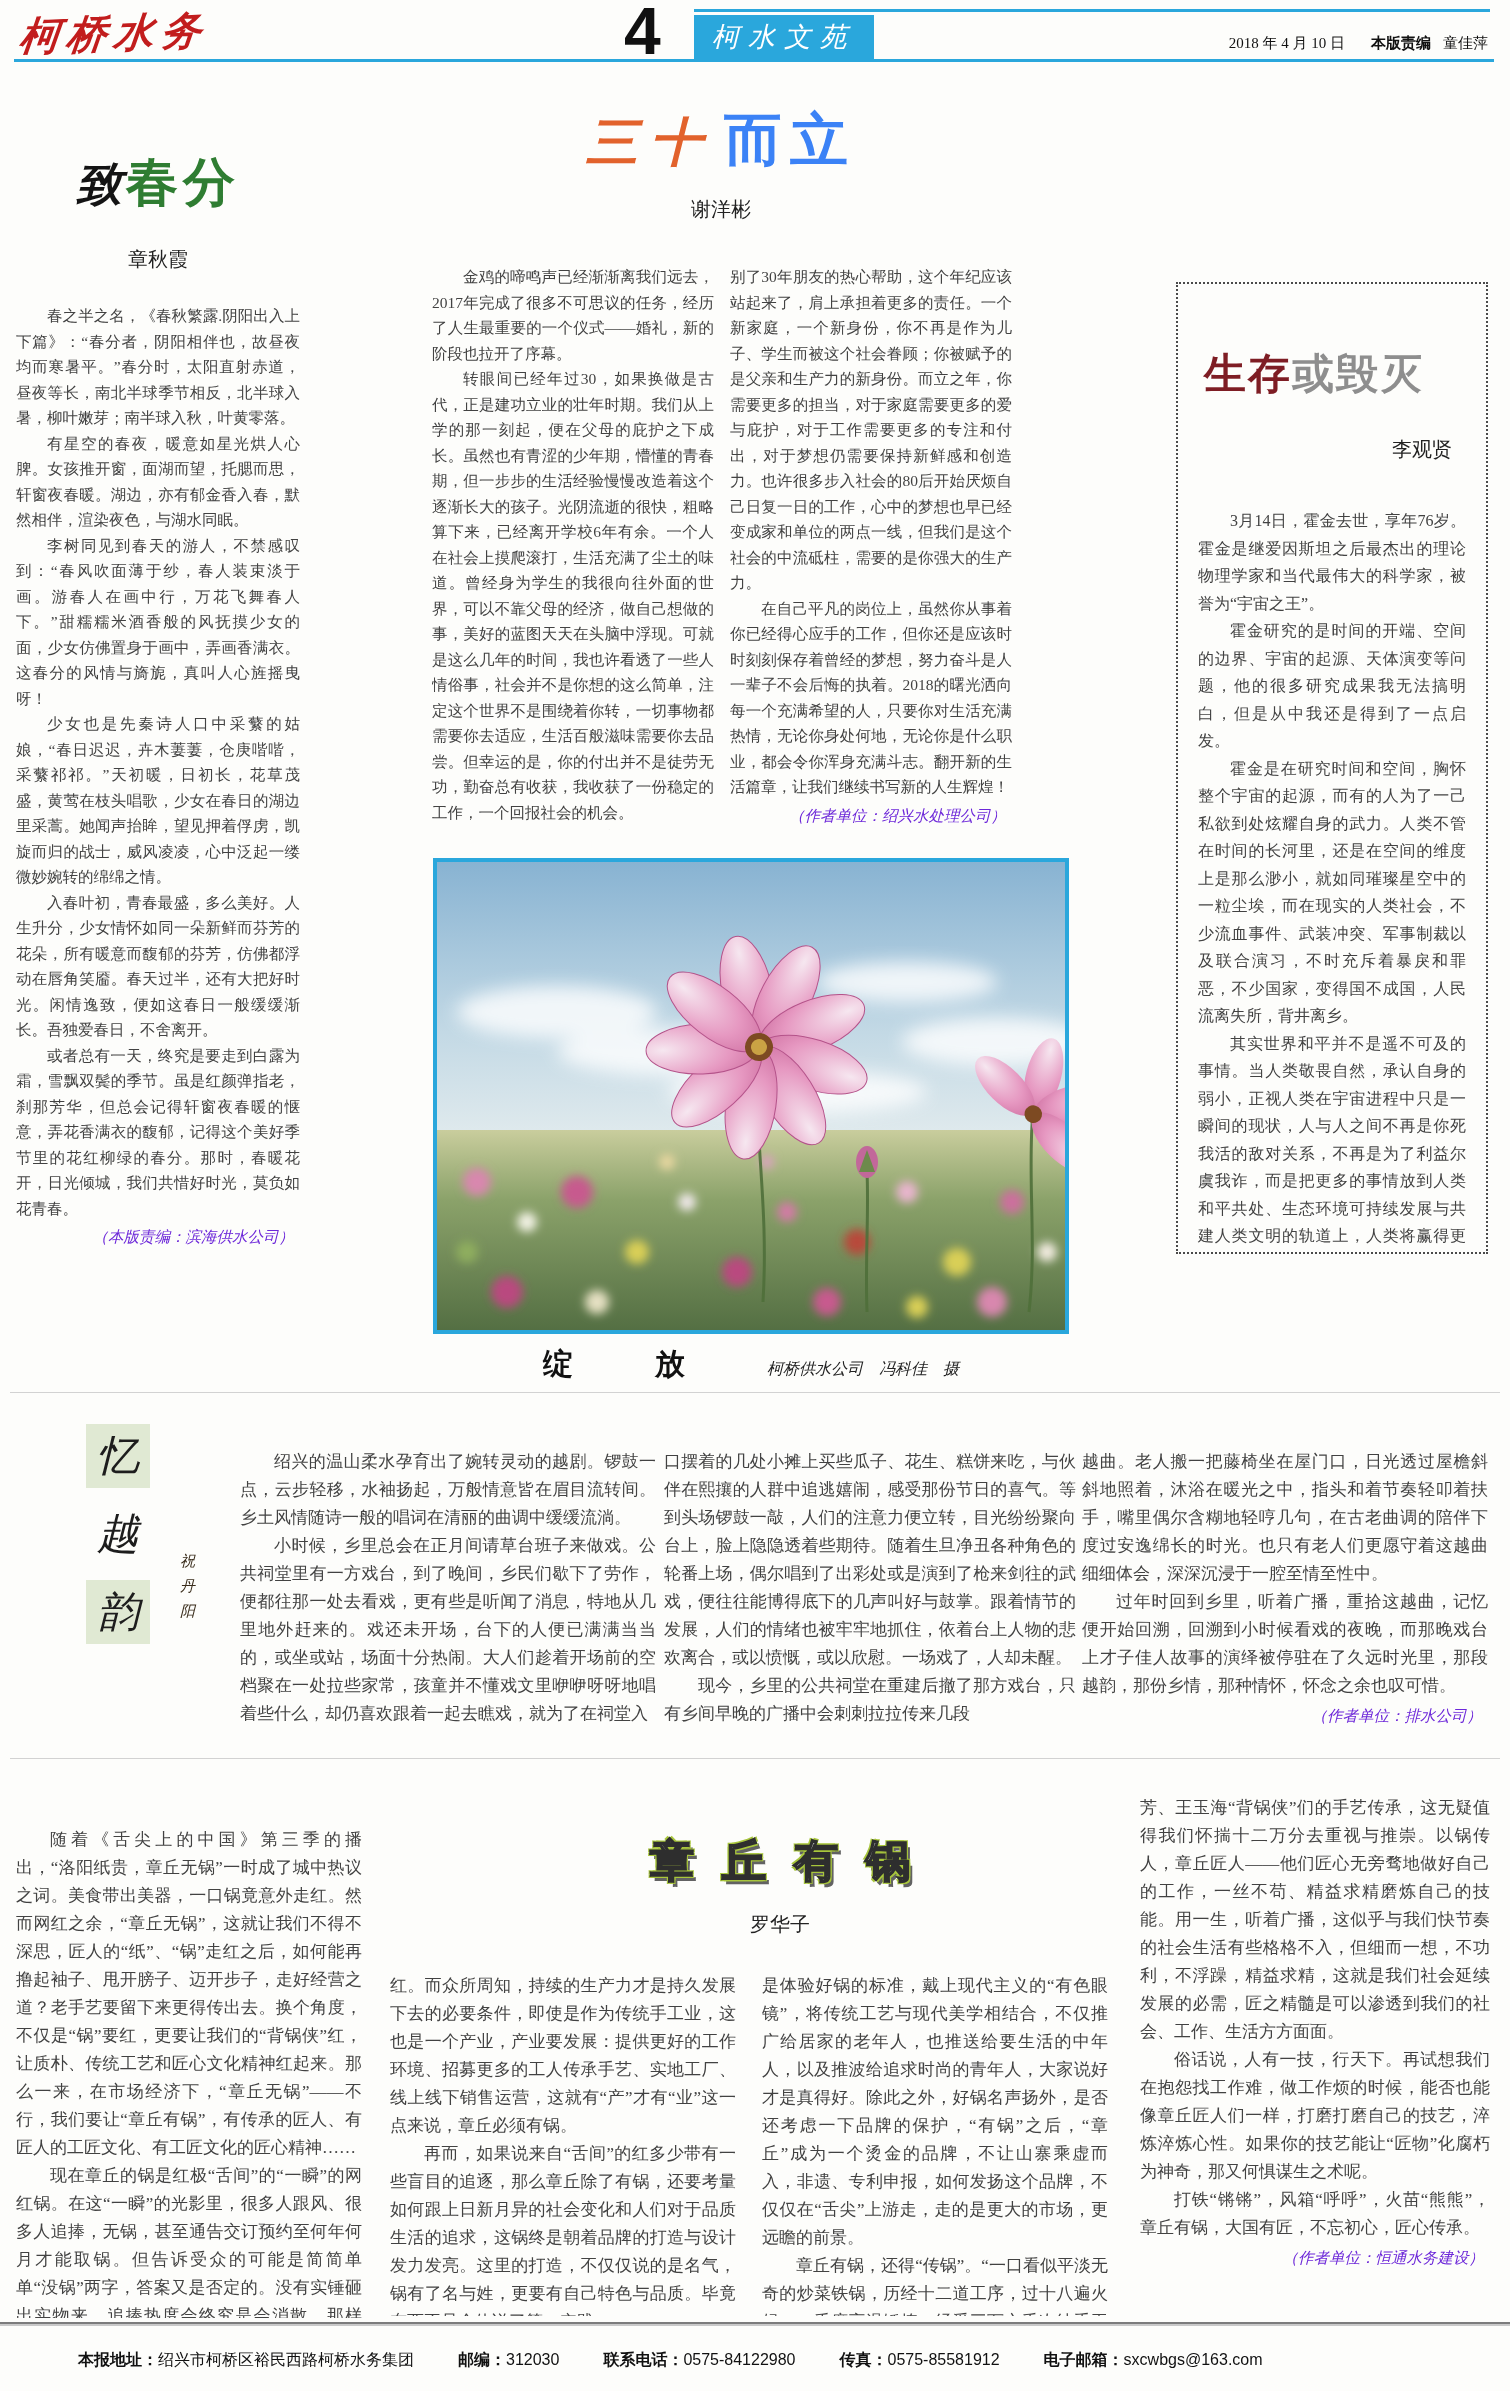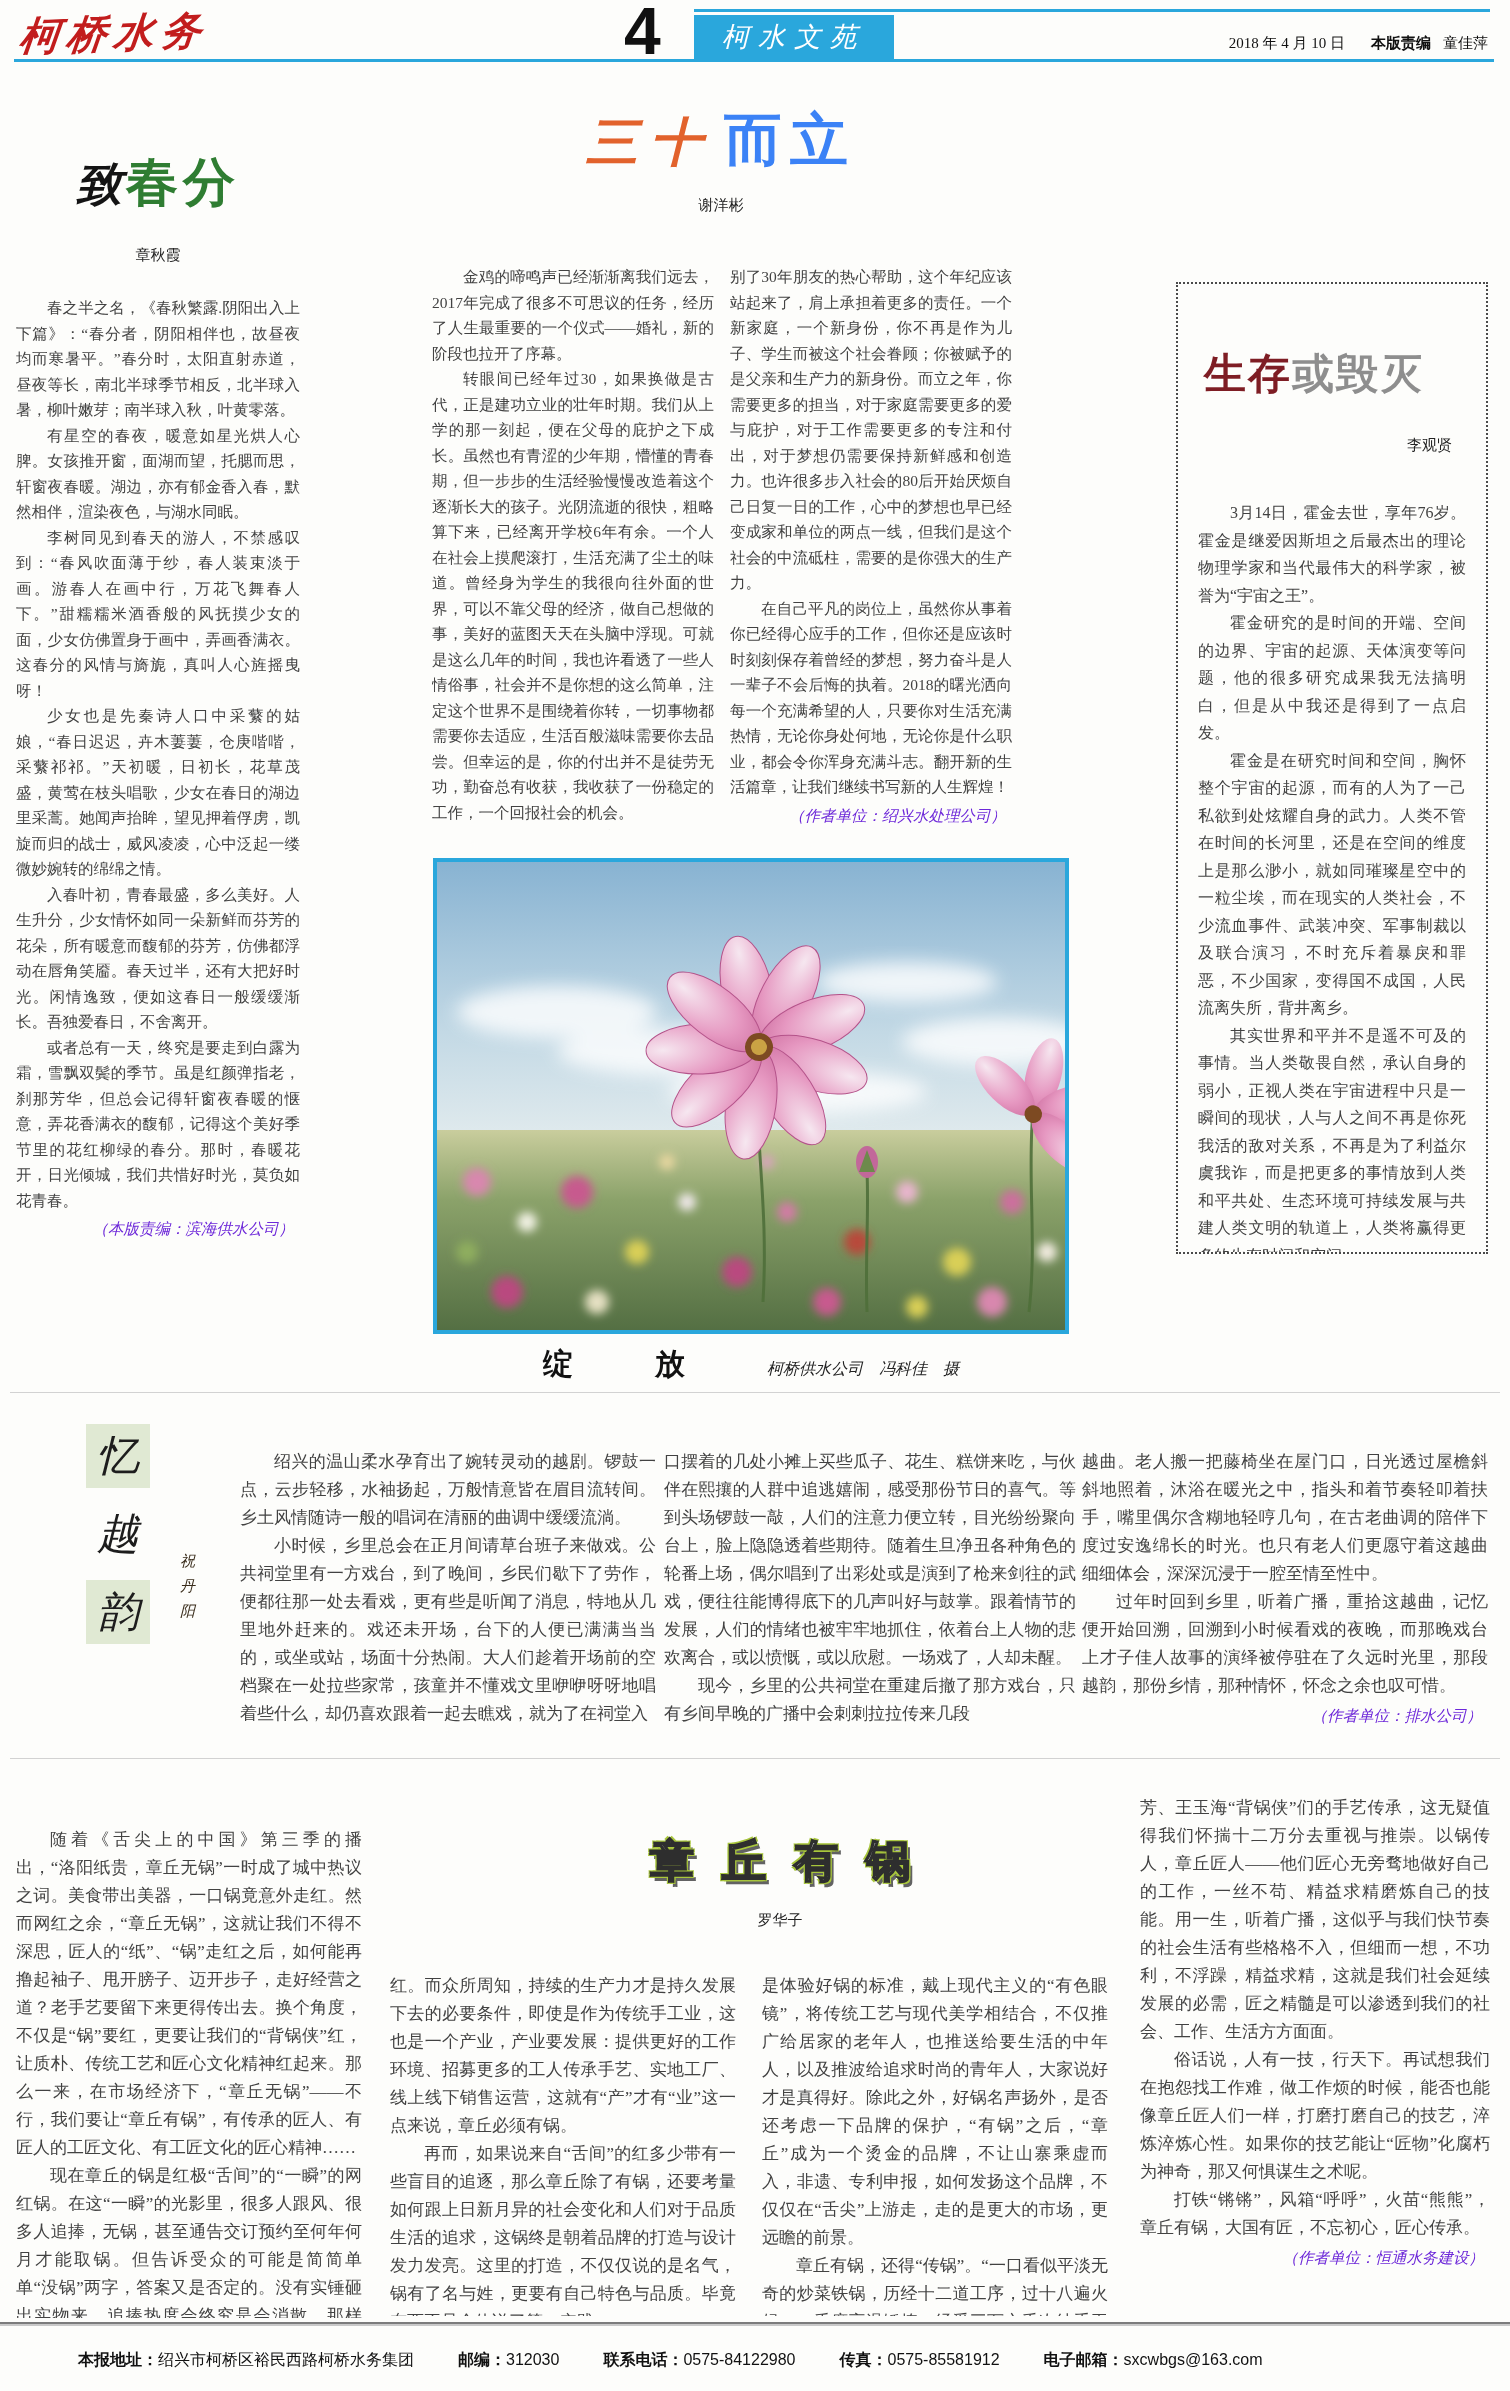--- a/index.html
+++ b/index.html
@@ -8,34 +8,34 @@
           background:#fdfdfb; font-family:"Liberation Serif", serif; color:#3f3f3f; overflow:hidden; }
   .abs { position:absolute; }
 
   
   .paper-name { position:absolute; left:20px; top:6px; font-size:40px; font-weight:bold;
     color:#c21d1d; font-style:italic; font-family:"DejaVu Serif", serif;
     letter-spacing:7px; transform:skewX(-8deg) rotate(-2deg); }
   .page-num { position:absolute; left:624px; top:0px; font-size:66px; font-weight:900;
     font-family:"Liberation Sans", sans-serif; color:#111; line-height:62px; }
   .header-topline { position:absolute; left:694px; top:9px; width:796px; height:3px; background:#2aa7dc; }
-  .section-box { position:absolute; left:694px; top:15px; width:200px; height:44px; background:#2aa7dc; }
+  .section-box { position:absolute; left:694px; top:15px; width:180px; height:44px; background:#2aa7dc; }
   .section-box span { display:block; text-align:center; line-height:44px; font-size:27px; color:#fff;
     font-style:italic; letter-spacing:9px; font-family:"DejaVu Serif", serif; }
   .dateline { position:absolute; right:22px; top:34px; font-size:15px; color:#111;
     font-family:"Liberation Serif", serif; }
   .dateline .ed-label { font-weight:bold; margin:8px 12px 0 26px;text-align:right; }
   .header-rule { position:absolute; left:14px; top:59px; width:1480px; height:3px; background:#2aa7dc; }
 
   
   .body-col p { text-align:justify; text-indent:2em; color:#424242; }
   .cont p:first-child { text-indent:0; }
   .credit { text-align:right; font-size:15.5px; color:#6d28d9; padding-right:6px; margin-top:6px;
     font-style:italic; font-family:"DejaVu Serif", serif; }
-  .author { font-size:15px; color:#222; text-align:center; font-family:"DejaVu Serif", serif; }
+  .author { font-size:20px; color:#222; text-align:center; font-family:"DejaVu Serif", serif; }
 
   
   .art-spring { left:16px; top:104px; width:284px; height:1268px; overflow:hidden; }
   .spring-title { text-align:center; margin-top:44px; white-space:nowrap; }
   .spring-title .zhi { font-size:46px; font-style:italic; color:#141414; font-weight:bold;
     font-family:"DejaVu Serif", serif; margin-right:4px; }
   .spring-title .chunfen { font-size:52px; font-weight:bold; color:#2f7d32; letter-spacing:5px;
     font-family:"Liberation Sans", sans-serif; }
   .art-spring .author { margin-top:28px; }
   .art-spring .body-col { margin-top:30px; }

